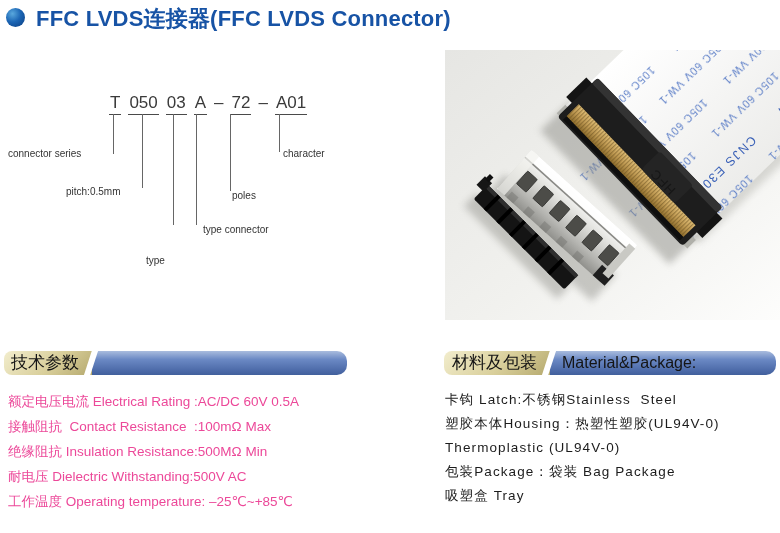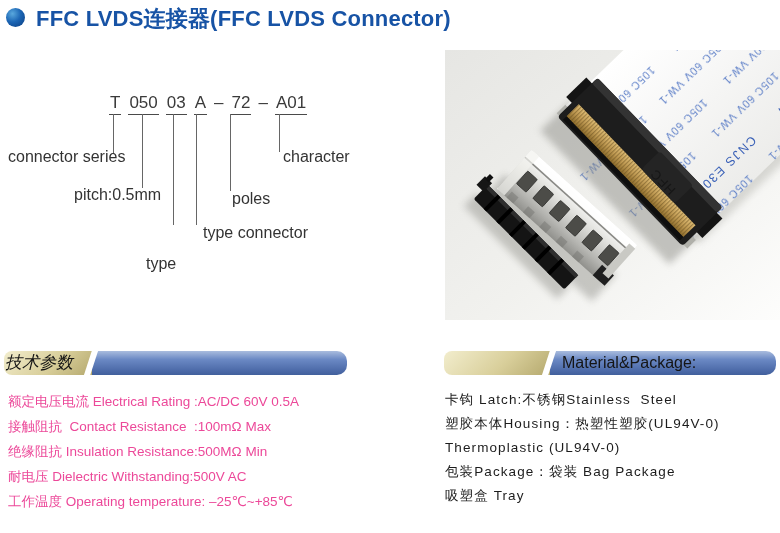--- a/index.html
+++ b/index.html
@@ -8,21 +8,21 @@
   
   .title-dot{position:absolute;left:6px;top:8px;width:19px;height:19px;border-radius:50%;
              background:radial-gradient(circle at 34% 30%,#59a8dd 0%,#1c66b5 45%,#093a7e 100%);}
   .page-title{position:absolute;left:36px;top:4px;font-size:22px;font-weight:bold;color:#1753a5;
               letter-spacing:0.2px;white-space:nowrap;}
   
   .pn-row{position:absolute;left:109px;top:93px;display:flex;gap:7px;font-size:17px;color:#3a3a3a;
           white-space:nowrap;}
   .pn-row .u{border-bottom:1.5px solid #4a4a4a;padding:0 1px 1px 1px;}
   .pn-line{position:absolute;width:1px;background:#666;}
-  .pn-label{position:absolute;font-size:16px;color:#333;white-space:nowrap;}
+  .pn-label{position:absolute;font-size:10px;color:#333;white-space:nowrap;}
   
   .bar{position:absolute;top:351px;height:24px;border-radius:8px 10px 10px 8px;overflow:hidden;}
   .bar .tan{position:absolute;left:0;top:0;bottom:0;
             background:linear-gradient(135deg,#f2edcd 0%,#d9cf9b 55%,#b5a96e 100%);}
   .bar .blue{position:absolute;top:0;bottom:0;right:0;
              background:linear-gradient(180deg,#a9bcde 0%,#6b89c4 35%,#4a68a6 85%,#41609c 100%);}
   .bar .slash{position:absolute;top:-5px;width:6px;height:34px;background:#ffffff;
               transform:rotate(18deg);}
   .bar .cn{position:absolute;top:0;line-height:24px;font-size:17px;color:#151515;white-space:nowrap;}
   .bar .en{position:absolute;top:0;line-height:24px;font-size:16px;color:#151515;white-space:nowrap;}
@@ -57,21 +57,21 @@
 
   <div class="pn-line" style="left:113px;top:114px;height:40px;"></div>
   <div class="pn-line" style="left:142px;top:114px;height:74px;"></div>
   <div class="pn-line" style="left:173px;top:114px;height:111px;"></div>
   <div class="pn-line" style="left:196px;top:114px;height:111px;"></div>
   <div class="pn-line" style="left:230px;top:114px;height:77px;"></div>
   <div class="pn-line" style="left:279px;top:114px;height:38px;"></div>
 
   <div class="pn-label" style="left:8px;top:148px;">connector series</div>
   <div class="pn-label" style="left:283px;top:148px;">character</div>
-  <div class="pn-label" style="left:74px;top:186px;">pitch:0.5mm</div>
+  <div class="pn-label" style="left:66px;top:186px;">pitch:0.5mm</div>
   <div class="pn-label" style="left:232px;top:190px;">poles</div>
   <div class="pn-label" style="left:146px;top:224px;margin-top:31px;">type</div>
   <div class="pn-label" style="left:203px;top:224px;">type connector</div>
 
   <svg class="photo" viewBox="0 0 335 270">
     <defs>
       <linearGradient id="bgG" x1="0" y1="0" x2="1" y2="1">
         <stop offset="0" stop-color="#e6e6e3"></stop>
           <stop offset="0.55" stop-color="#f1f1ee"></stop>
           <stop offset="1" stop-color="#fdfdfc"></stop>
@@ -181,27 +181,28 @@
       </g>
       <rect x="-72" y="-14" width="10" height="12" fill="#161616"></rect>
       <rect x="-70" y="-19" width="5" height="7" fill="#101010"></rect>
     </g>
   </svg>
 
   <div class="bar" style="left:4px;width:343px;">
     <div class="blue" style="left:88px;"></div>
     <div class="tan" style="width:88px;"></div>
     <div class="slash" style="left:84px;"></div>
-    <div class="cn" style="left:1px;font-style:italic;">技术参数</div>
+    <div class="cn" style="left:7px;">技术参数</div>
   </div>
 
   <div class="bar" style="left:444px;width:332px;">
     <div class="blue" style="left:106px;"></div>
     <div class="tan" style="width:106px;"></div>
     <div class="slash" style="left:102px;"></div>
+    <div class="cn" style="left:8px;">材料及包装</div>
     <div class="en" style="left:118px;">Material&amp;Package:</div>
   </div>
 
   <div class="spec-list">
     <div class="item">额定电压电流 Electrical Rating :AC/DC 60V 0.5A</div>
     <div class="item">接触阻抗  Contact Resistance  :100mΩ Max</div>
     <div class="item">绝缘阻抗 Insulation Resistance:500MΩ Min</div>
     <div class="item">耐电压 Dielectric Withstanding:500V AC</div>
     <div class="item">工作温度 Operating temperature: –25℃~+85℃</div>
   </div>

